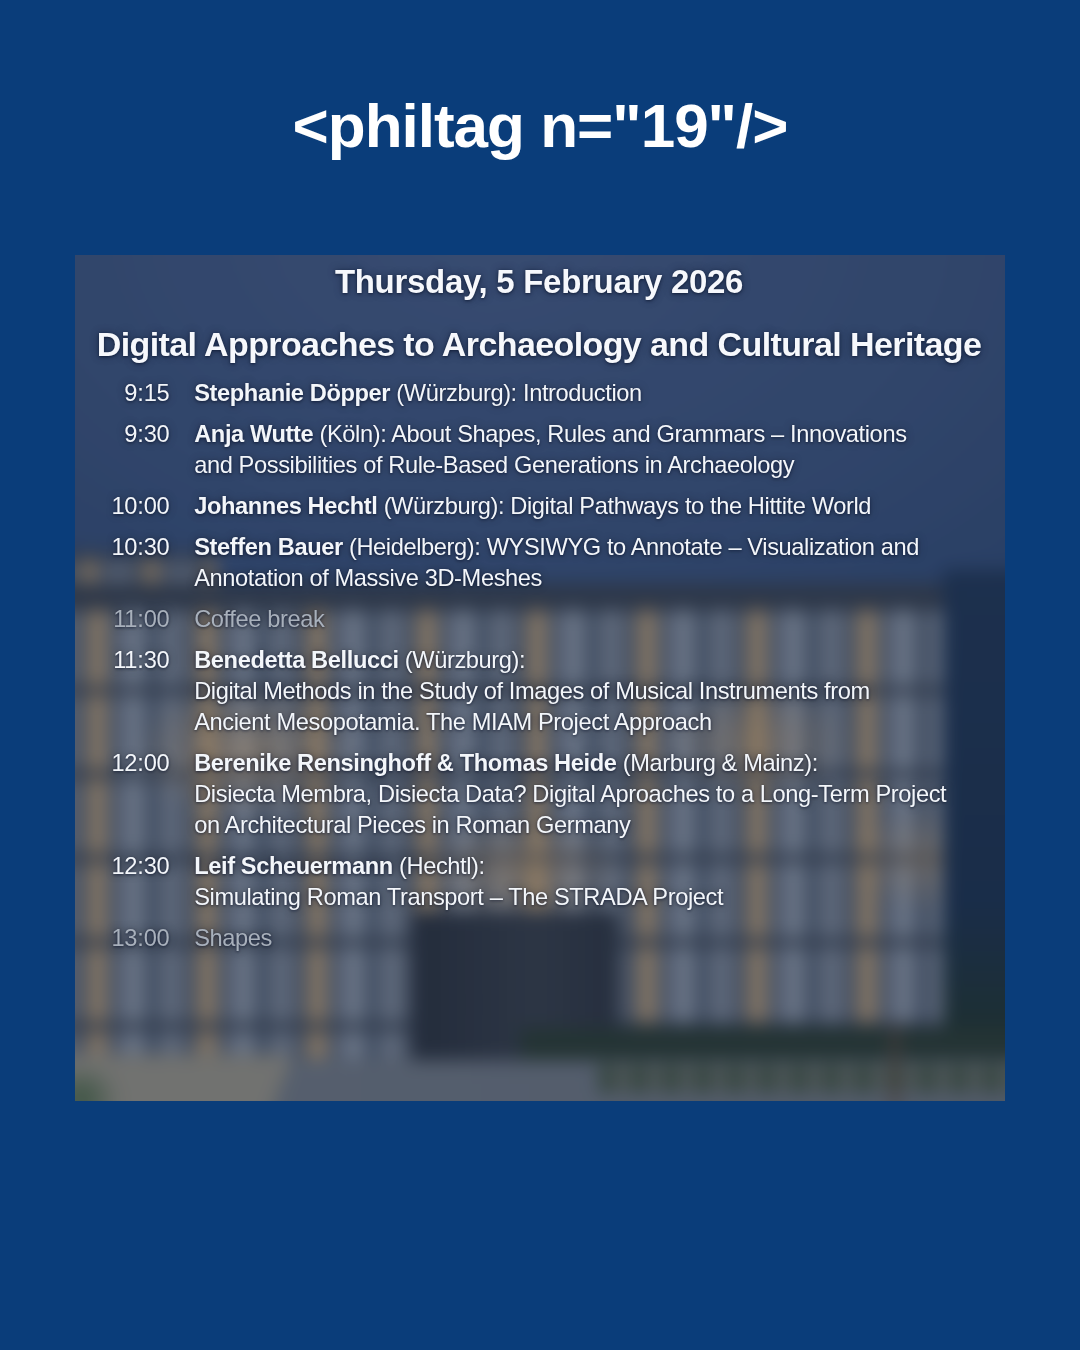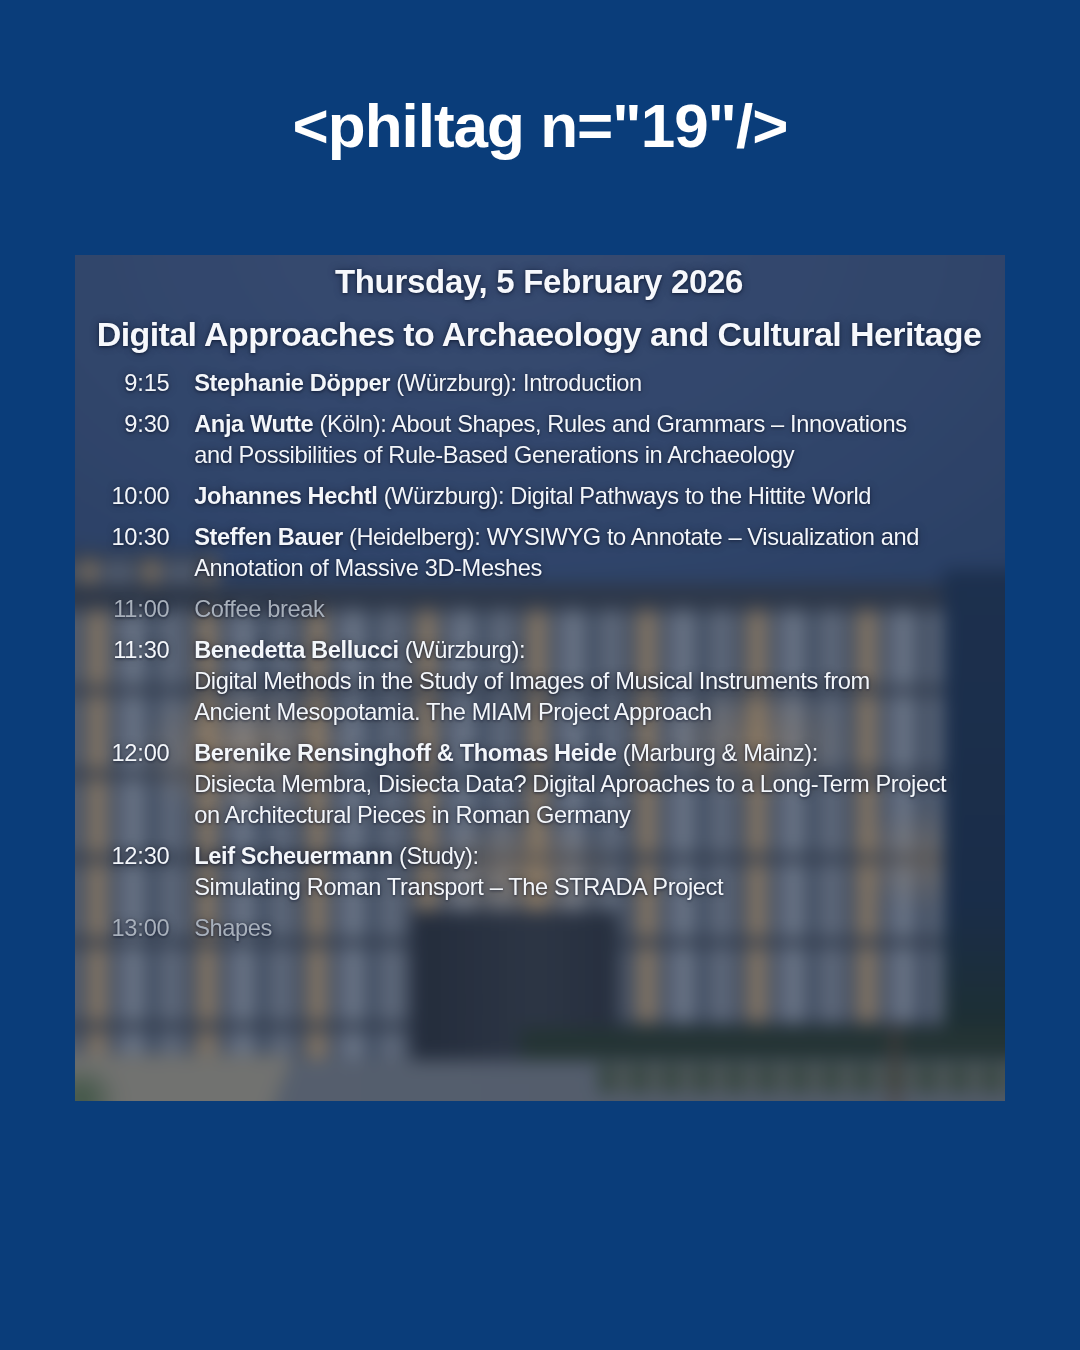--- a/index.html
+++ b/index.html
@@ -60,21 +60,21 @@
     background:radial-gradient(circle at 40% 50%, #4f6b3a 0%, rgba(79,107,58,0) 70%); }
   .pole { position:absolute; left:85.8%; top:88.5%; width:6px; height:12%; background:#6d4e35; }
   .overlay { position:absolute; inset:0; background:rgba(23,43,77,.38); }
 
   
   .content { position:absolute; inset:0; padding:8px 2px 0 0;
     text-shadow:0 1px 3px rgba(6,16,38,.65), 0 0 9px rgba(6,16,38,.45); }
   .date-title { text-align:center; color:#f6f8fc;
     font-size:33px; line-height:38px; font-weight:700; letter-spacing:-0.3px; }
   .session-title { text-align:center; color:#f6f8fc;
-    font-size:34px; line-height:40px; font-weight:700; letter-spacing:-0.6px; margin-top:13px; }
+    font-size:34px; line-height:40px; font-weight:700; letter-spacing:-0.6px; margin-top:23px; }
   .rows { margin-top:13px; display:flex; flex-direction:column; gap:10px;
     transform:scaleX(0.985); transform-origin:left top; }
   .row { display:flex; align-items:flex-start; }
   .time { flex:0 0 96px; text-align:right;
     color:#f3f6fa; font-size:24px; line-height:31px; letter-spacing:-0.2px; }
   .talk { flex:1; margin-left:25px; padding-right:2px;
     color:#f3f6fa; font-size:24px; line-height:31px; letter-spacing:-0.4px;
     white-space:pre-line; }
   .speaker { font-weight:700; }
   .title.block { display:block; }
@@ -140,21 +140,21 @@
         </div>
 
   <div class="row">
           <div class="time">12:00</div>
           <div class="talk"><span class="speaker">Berenike Rensinghoff &amp; Thomas Heide</span><span class="affiliation"> (Marburg &amp; Mainz):</span><span class="title block">Disiecta Membra, Disiecta Data? Digital Aproaches to a Long-Term Project
 on Architectural Pieces in Roman Germany</span></div>
         </div>
 
   <div class="row">
           <div class="time">12:30</div>
-          <div class="talk"><span class="speaker">Leif Scheuermann</span><span class="affiliation"> (Study):</span><span class="title block">Simulating Roman Transport – The STRADA Project</span></div>
+          <div class="talk"><span class="speaker">Leif Scheuermann</span><span class="affiliation"> (Hechtl):</span><span class="title block">Simulating Roman Transport – The STRADA Project</span></div>
         </div>
 
   <div class="row break">
           <div class="time">13:00</div>
           <div class="talk"><span class="title">Shapes</span></div>
         </div>
 </div>
   </div>
 </div>
 

